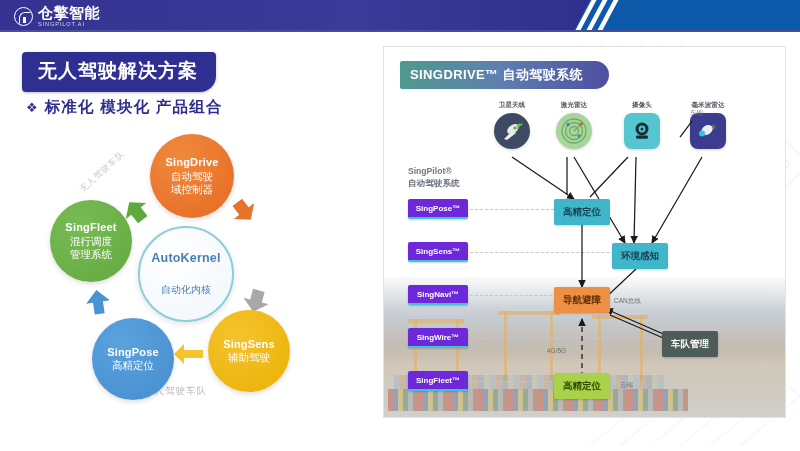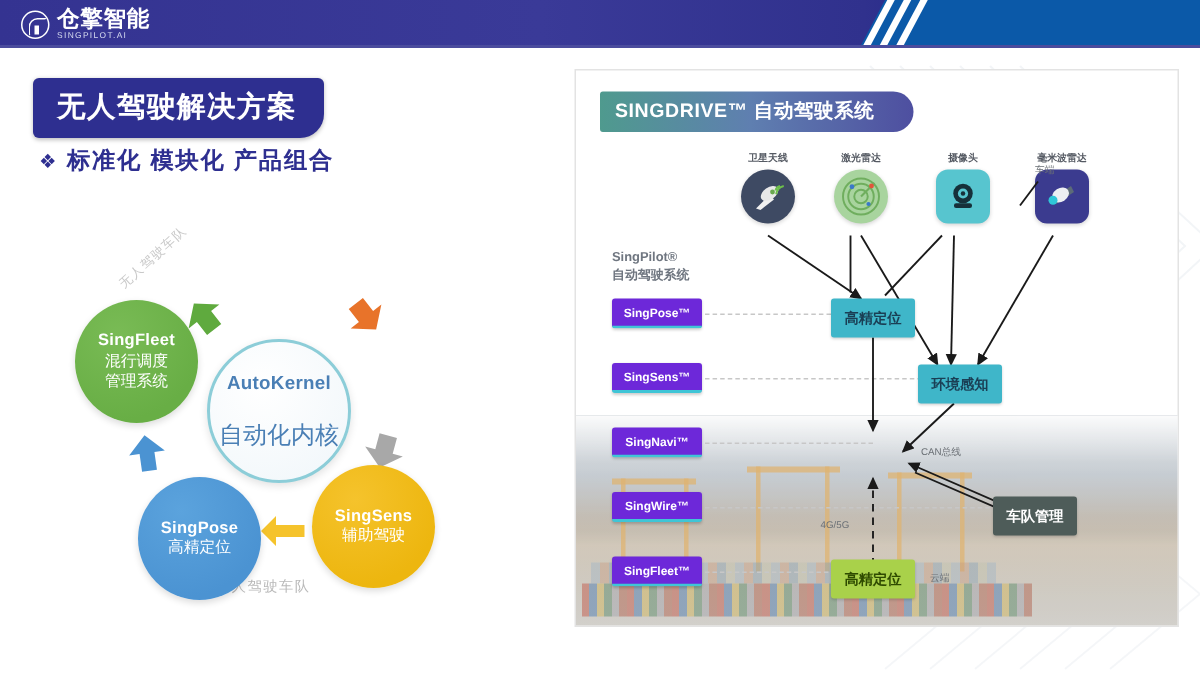--- a/index.html
+++ b/index.html
@@ -139,21 +139,21 @@
     position: absolute; left: 106px; top: 98px;
     width: 96px; height: 96px;
     border-radius: 50%;
     background: radial-gradient(circle at 38% 32%, #ffffff, #f3f8fb 78%);
     border: 2px solid #8ccdd8;
     display: flex; flex-direction: column;
     align-items: center; justify-content: center;
     box-shadow: 0 2px 6px rgba(0,0,0,.12);
   }
   .core .en { color: #4a7fb5; font-size: 12.5px; font-weight: bold; letter-spacing: .2px; }
-  .core .cn { color: #4a7fb5; font-size: 16px; margin-top: 18px; }
+  .core .cn { color: #4a7fb5; font-size: 10px; margin-top: 18px; }
   .arw {
     position: absolute;
     width: 26px; height: 22px;
   }
   .arw svg { display: block; }
 
   .ring-label {
     position: absolute;
     color: #c9c9c9; font-size: 8.5px; letter-spacing: 1px;
     white-space: nowrap;
@@ -363,20 +363,25 @@
       <svg width="34" height="26" viewBox="0 0 34 26">
           <path d="M12 4 L12 10 L31 10 L31 18 L12 18 L12 24 L2 14 Z" fill="#f5c32c"></path>
         </svg>
     </div>
     <div class="arw" style="left:52px; top:160px;">
       <svg width="28" height="28" viewBox="0 0 28 28">
           <path d="M9 26 L9 14 L2 14 L14 2 L26 14 L19 14 L19 26 Z" fill="#4b93d2" transform="rotate(-8 14 14)"></path>
         </svg>
     </div>
 
+    <div class="node n-drive">
+      <span class="en">SingDrive</span>
+      <span class="cn">自动驾驶</span>
+      <span class="cn">域控制器</span>
+    </div>
 
 
     <div class="node n-sens">
       <span class="en">SingSens</span>
       <span class="cn">辅助驾驶</span>
     </div>
 
     <div class="node n-pose">
       <span class="en">SingPose</span>
       <span class="cn">高精定位</span>
@@ -513,20 +518,21 @@
 
         <path d="M300 296 L222 262" marker-end="url(#ah)"></path>
         <path d="M226 268 L300 300" marker-end="url(#ah2)"></path>
 
         <path d="M198 330 L198 272" stroke-dasharray="5 4" marker-end="url(#ah)"></path>
       </g>
     </svg>
 
     <div class="fbox cyan" style="left:170px; top:152px; width:56px; height:26px;">高精定位</div>
     <div class="fbox cyan" style="left:228px; top:196px; width:56px; height:26px;">环境感知</div>
+    <div class="fbox orange" style="left:170px; top:240px; width:56px; height:26px;">导航避障</div>
     <div class="fbox gray" style="left:278px; top:284px; width:56px; height:26px;">车队管理</div>
     <div class="fbox green" style="left:170px; top:326px; width:56px; height:26px;">高精定位</div>
 
     <span class="minilabel" style="left:306px; top:62px;">车端</span>
     <span class="minilabel" style="left:230px; top:250px;">CAN总线</span>
     <span class="minilabel" style="left:163px; top:300px;">4G/5G</span>
     <span class="minilabel" style="left:236px; top:334px;">云端</span>
   </div>
 
 </div>

